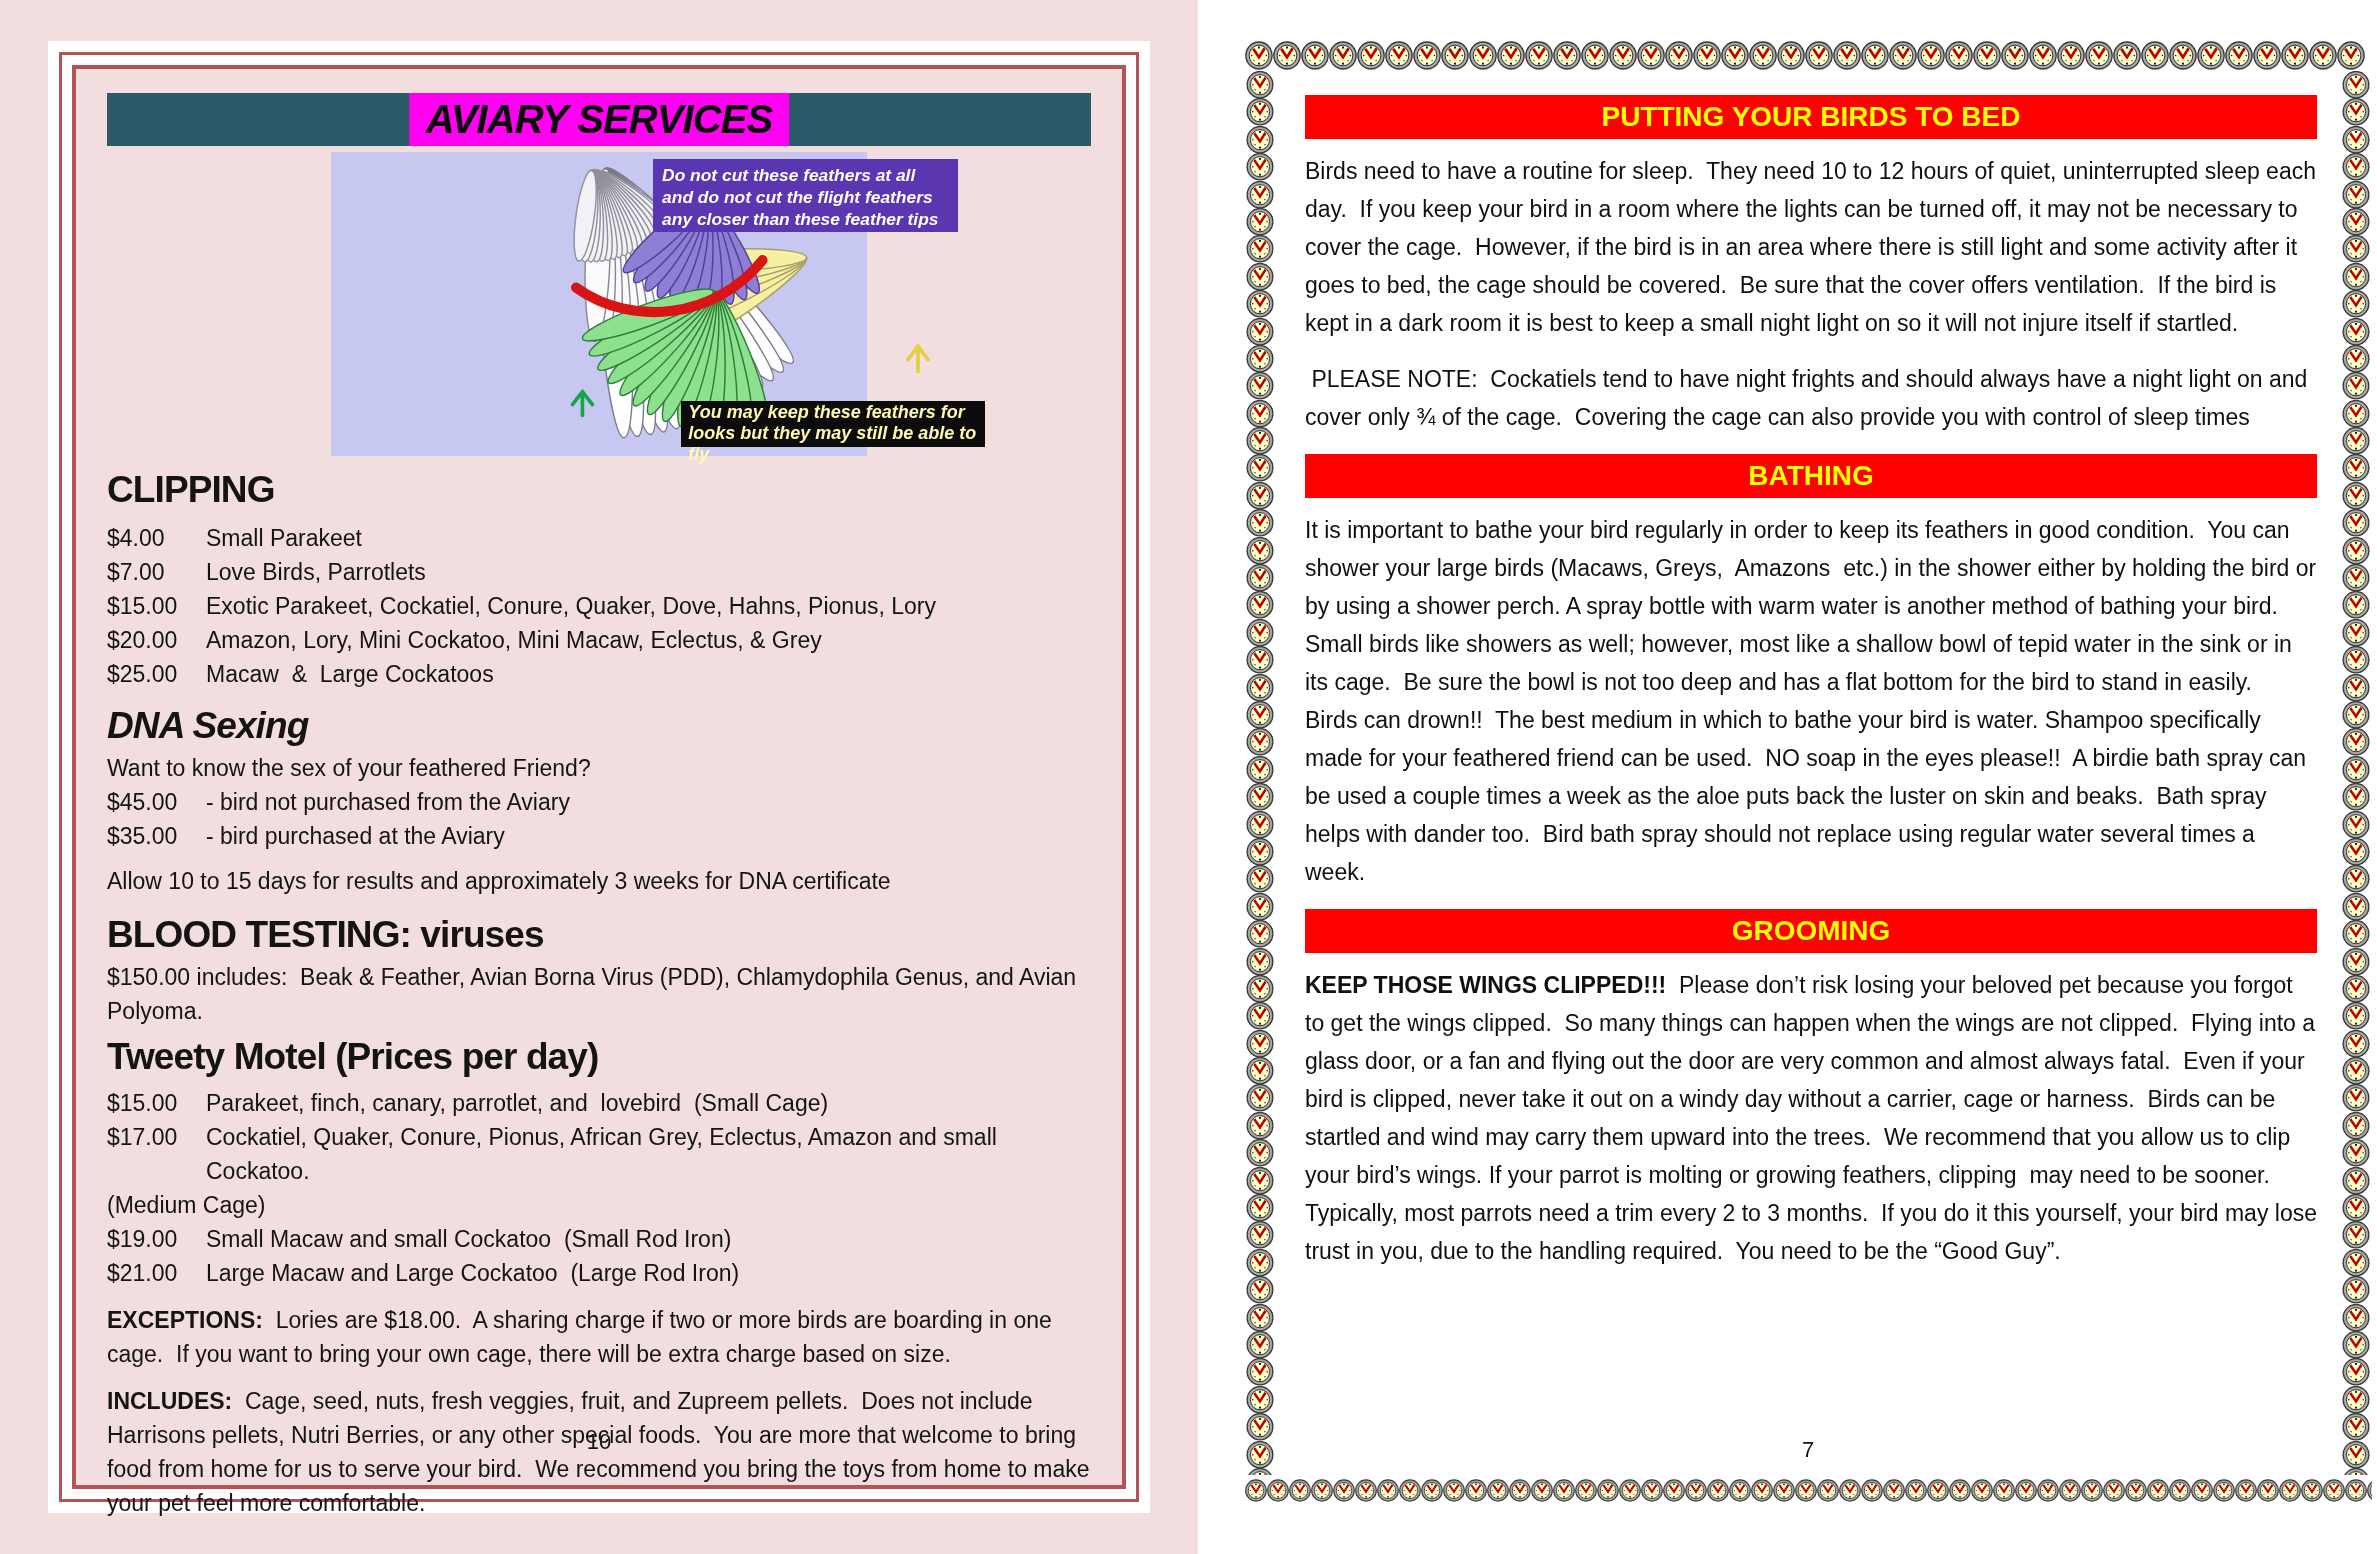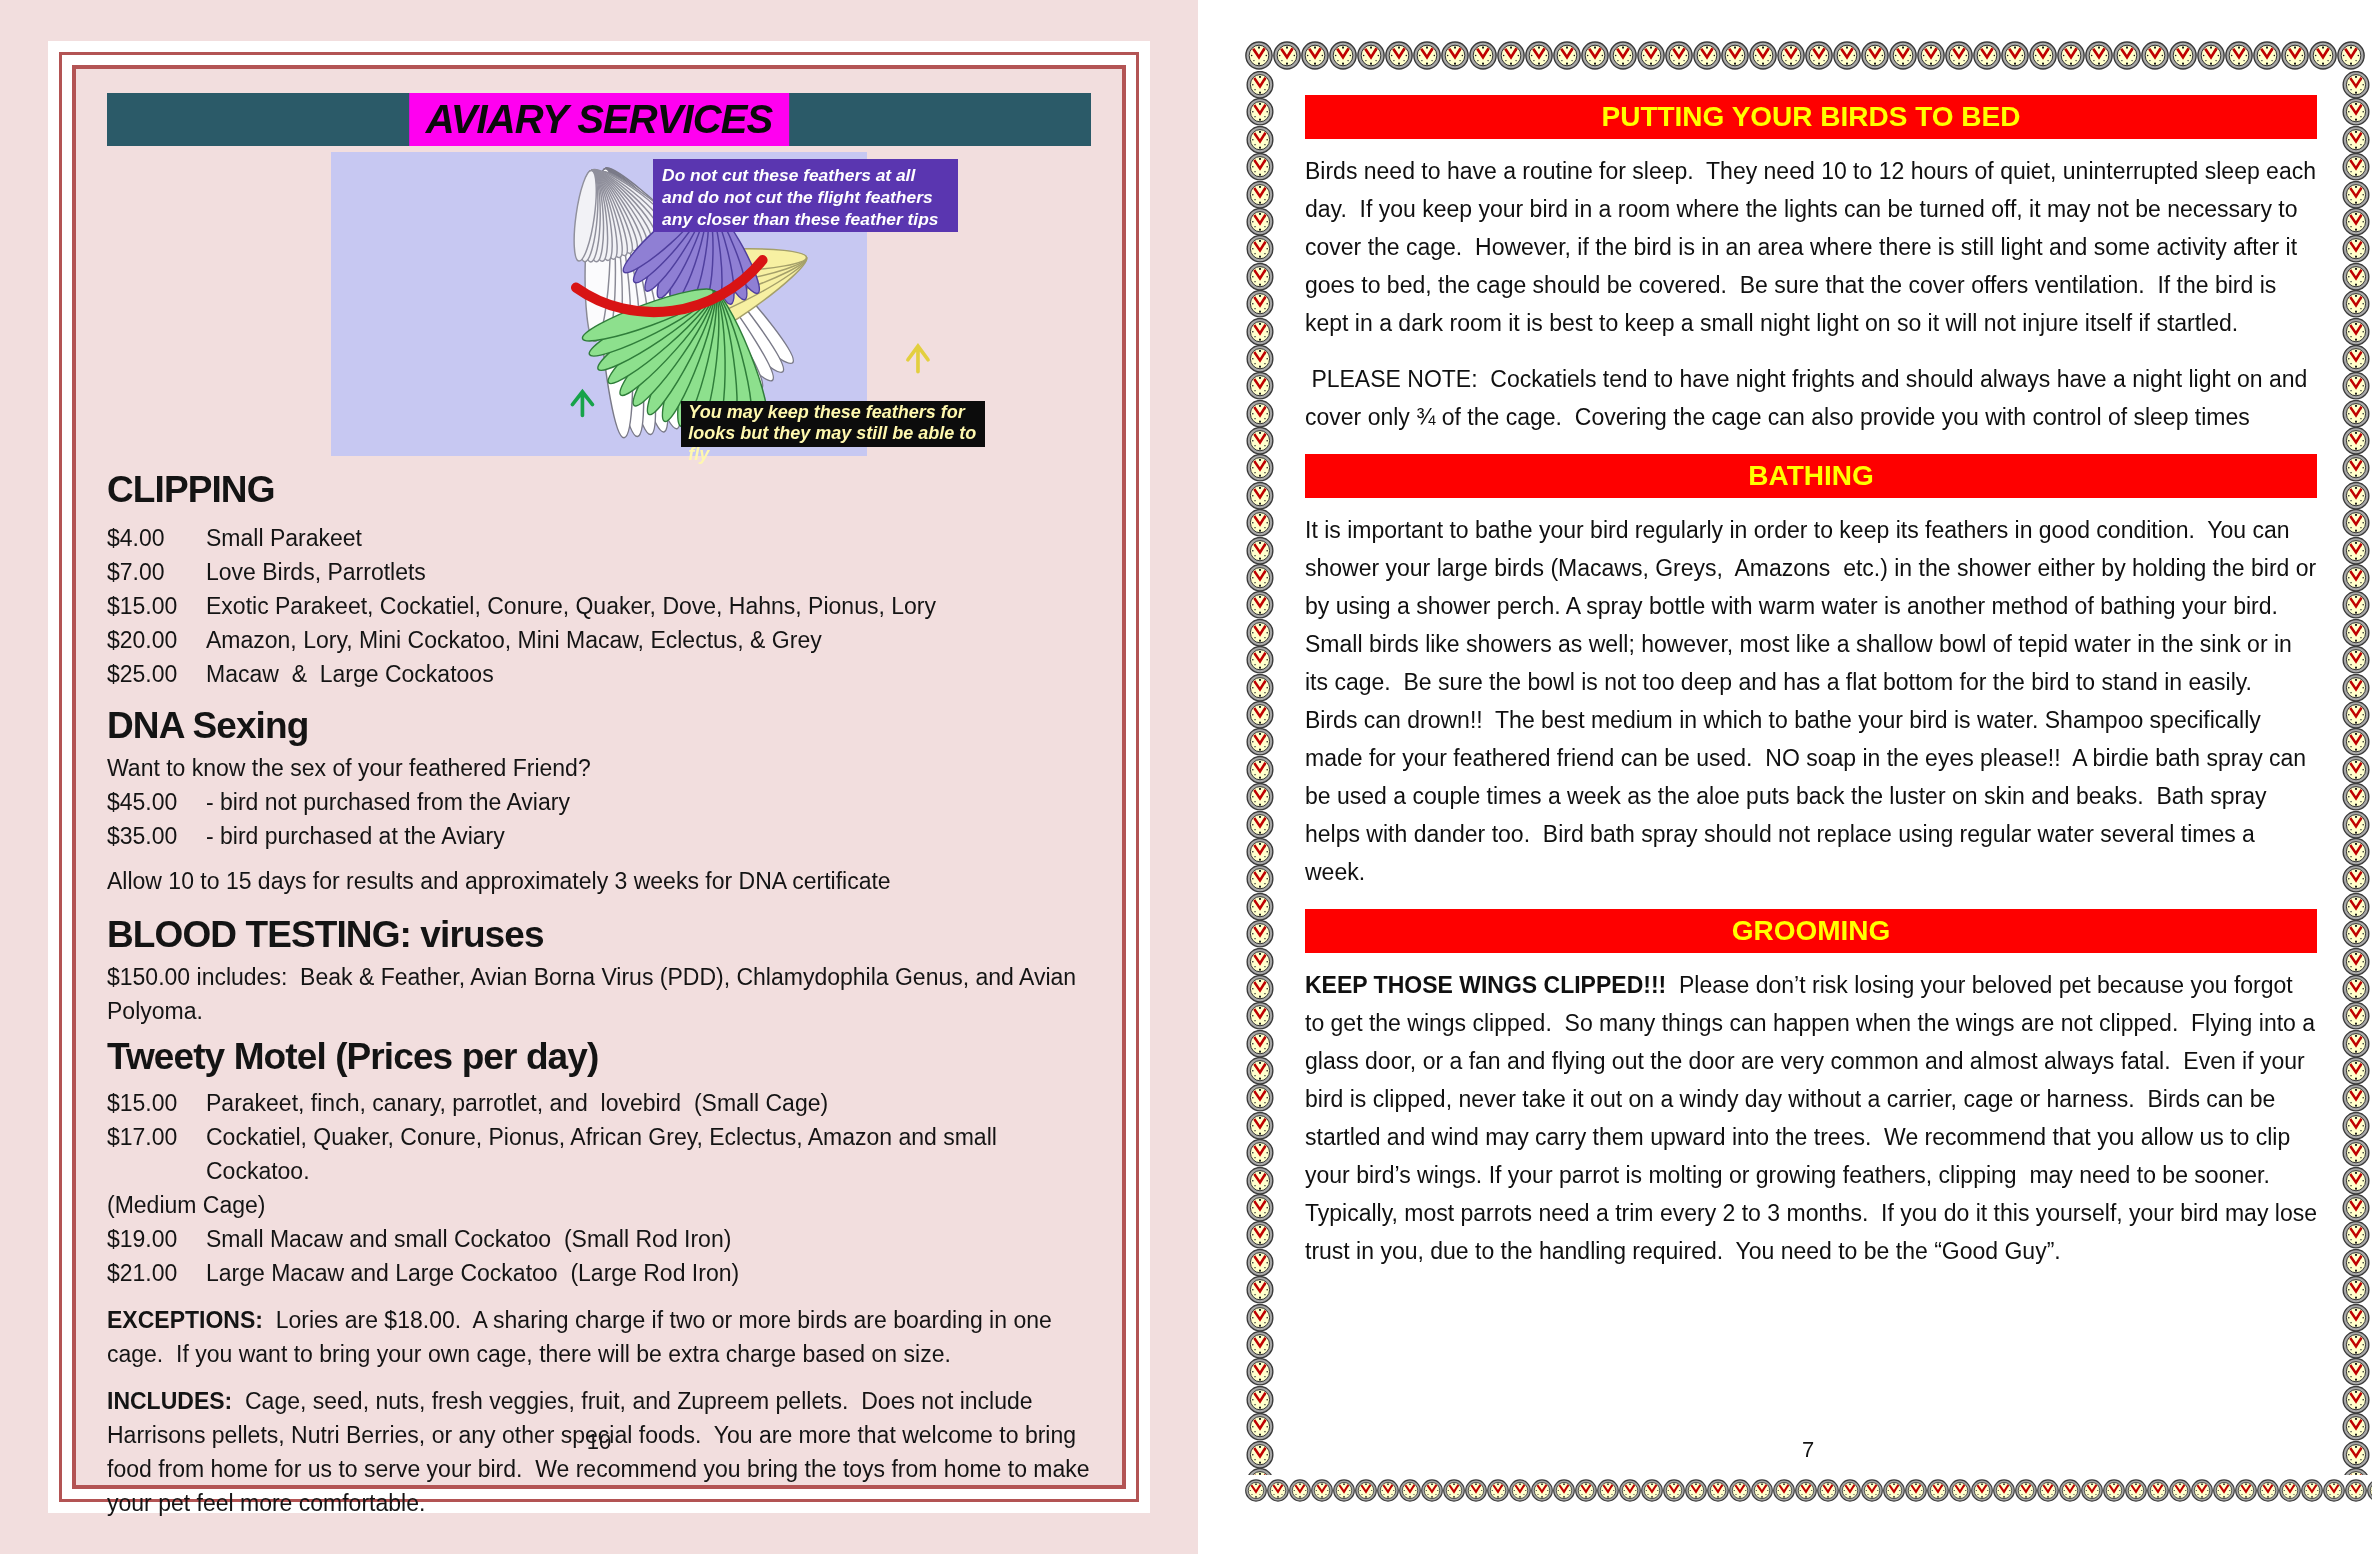--- a/index.html
+++ b/index.html
@@ -19,21 +19,21 @@
 
   .wing-figure { width:536px; height:304px; margin:5.5px auto 0 auto; position:relative; background:#c7c8f2; }
   .wing-figure svg { position:absolute; inset:0; }
   .fig-note-top { position:absolute; left:322px; top:7.3px; width:305px; height:73px; background:#5a36b0;
                   color:#ffffff; font-style:italic; font-weight:700; font-size:17.4px; line-height:22px; padding:5.5px 9.1px; }
   .fig-note-bottom { position:absolute; left:326px; top:249px; width:304px; height:46px; background:#0c0c0c;
                   color:#fff8ae; font-style:italic; font-weight:700; font-size:18px; line-height:21px; padding:1.8px 7.3px;margin-left:24px; }
 
   .lp-h { font-size:37px; font-weight:700; color:#141414; letter-spacing:-0.9px; line-height:40px; }
   .h-clipping { margin-top:14.6px; }
-  .h-dna      { margin-top:14.6px; }
+  .h-dna      { margin-top:14.6px;font-style:italic; }
   .h-blood    { margin-top:16.5px; }
   .h-motel    { margin-top:9.1px; }
 
   .price-table { margin-top:11px; }
   .row { display:flex; font-size:23px; line-height:34px; color:#141414; }
   .row .price { flex:0 0 99px; white-space:pre; }
   .row .desc  { flex:1; white-space:pre-wrap; }
   .row-full   { font-size:23px; line-height:34px; color:#141414; white-space:pre-wrap; }
   .lp-line-text { font-size:23px; line-height:34px; color:#141414; white-space:pre-wrap; }
   .mt12 { margin-top:11px; } .mt6 { margin-top:5.5px; }

